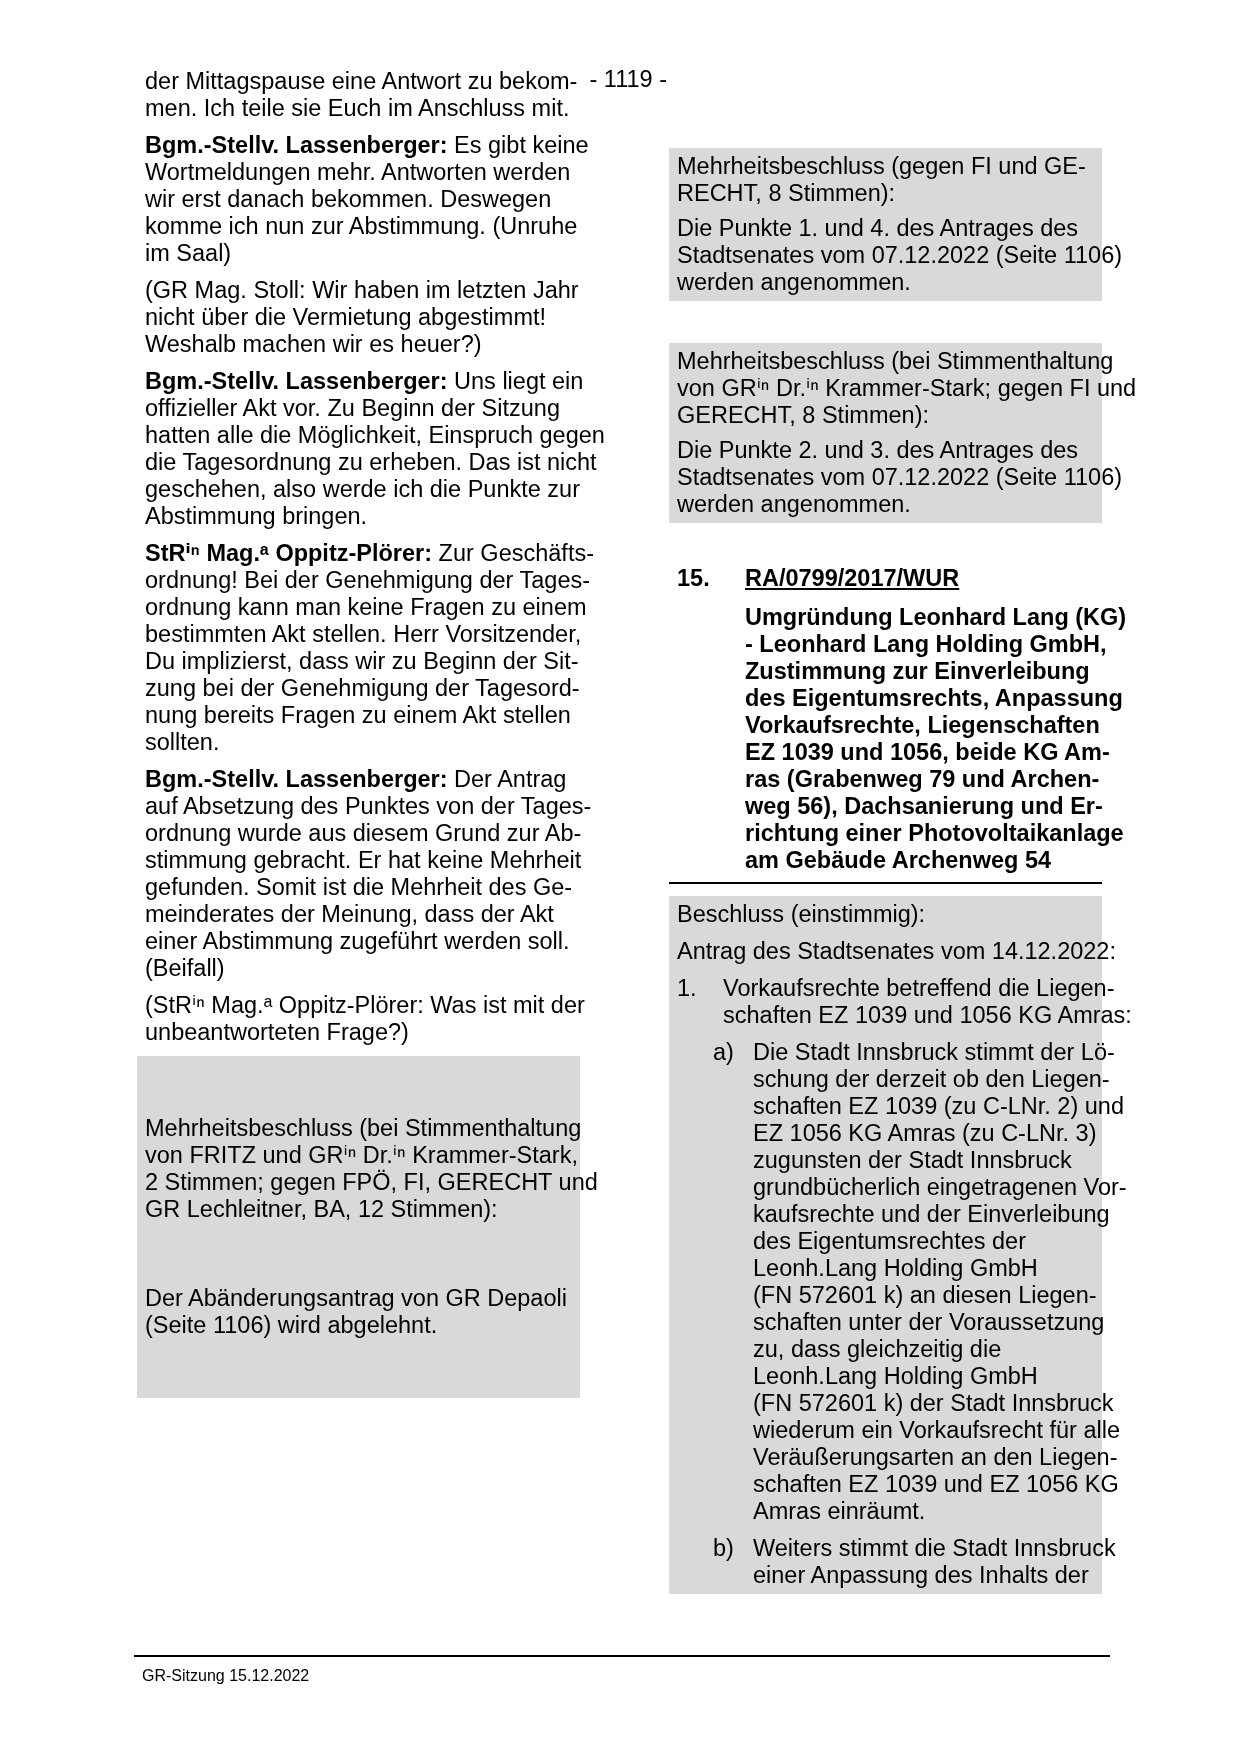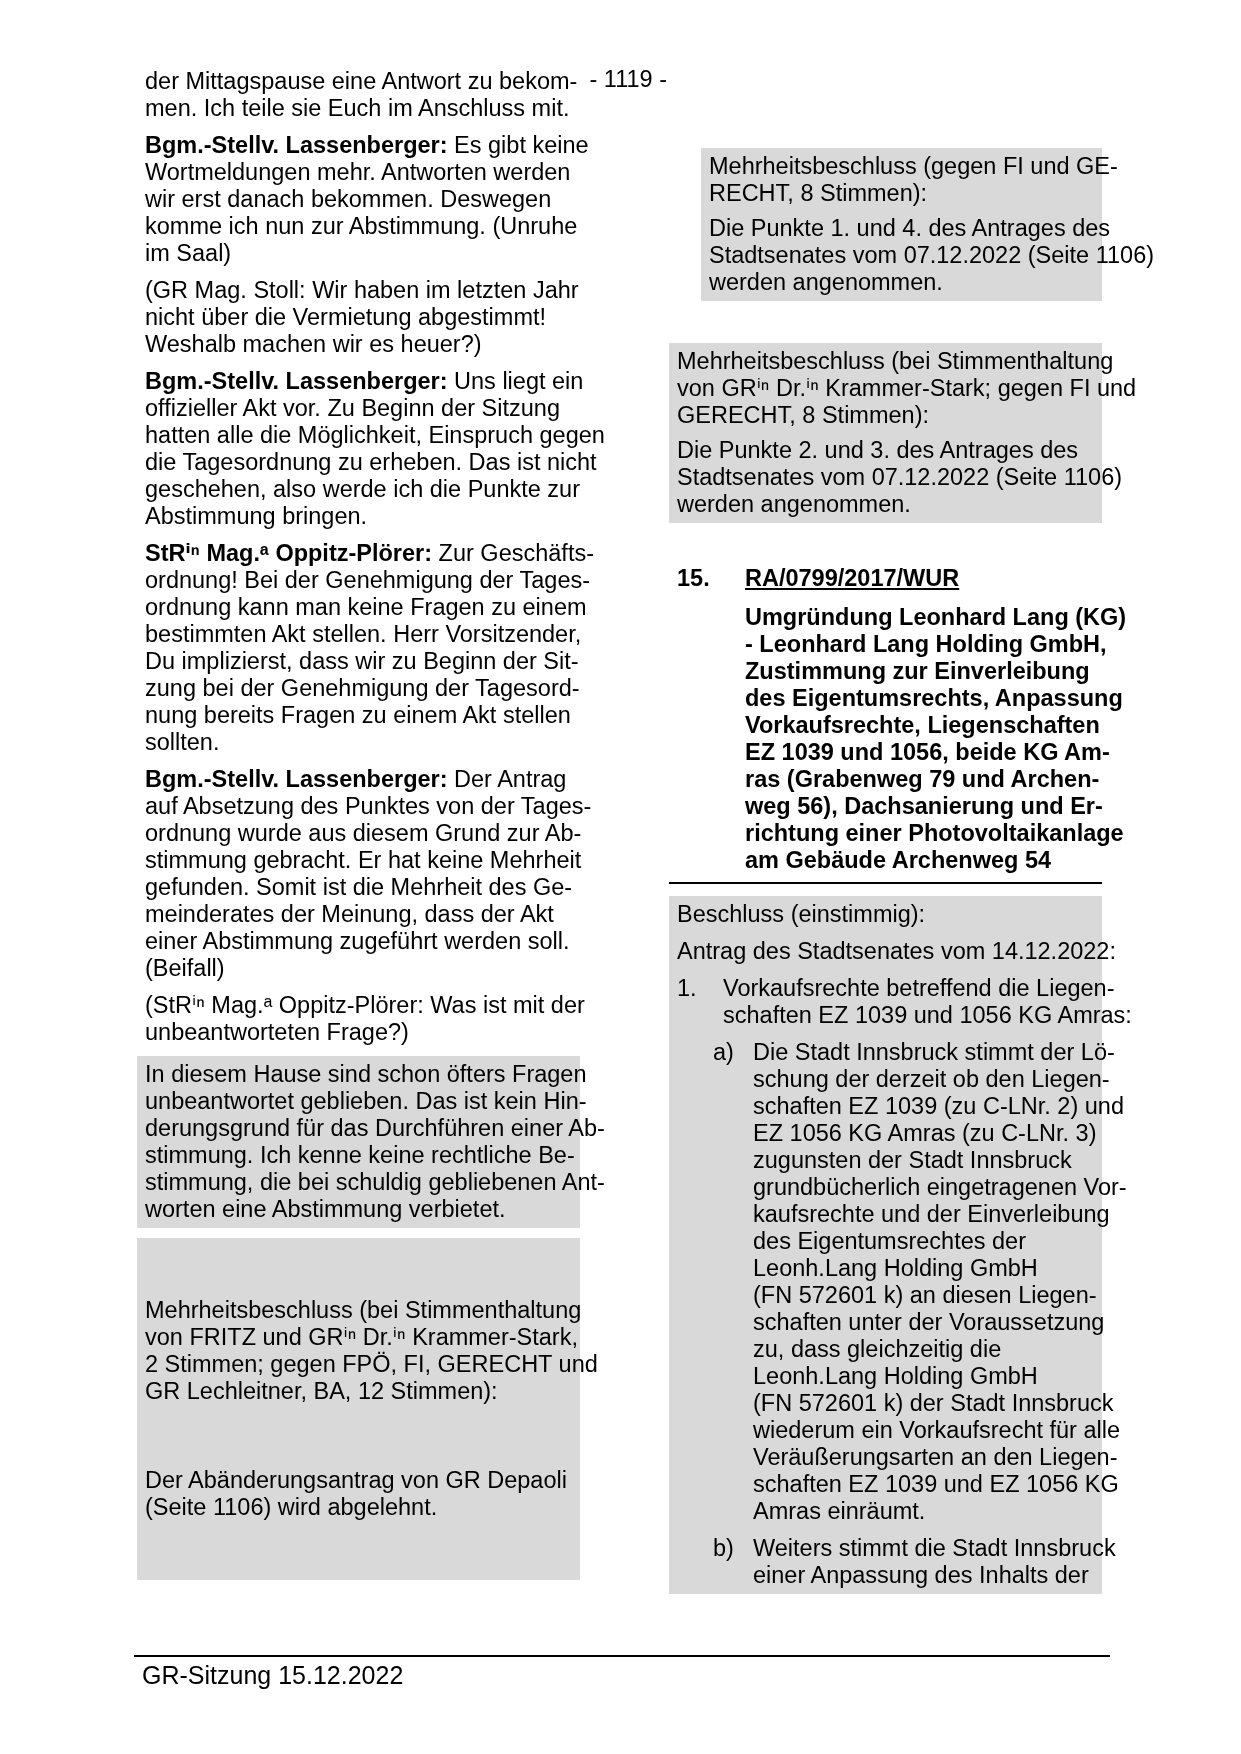--- a/index.html
+++ b/index.html
@@ -16,41 +16,41 @@
   .col-left  { left:137px; width:443px; }
   .col-right { left:669px; width:433px; }
 
   .para { margin:0 0 10px 0; padding-left:8px; white-space:pre; }
   .first { margin-top:68px; }
 
   .box { background:#d9d9d9; padding:5px 8px 5px 8px; }
   .boxp { margin:0 0 8px 0; white-space:pre; }
   .boxp.last { margin-bottom:0; }
 
-  .rbox1 { margin-top:148px; margin-bottom:42px;margin-left:32px; }
+  .rbox1 { margin-top:148px; margin-bottom:42px; }
   .rbox2 { margin-bottom:42px; }
 
   .agenda-head { padding-left:8px; margin-bottom:12px; white-space:pre;text-decoration:underline; }
   .agenda-num { display:inline-block; width:68px; }
   .agenda-title { margin-left:76px; white-space:pre; }
 
   .rule { border-top:2px solid #000; margin-top:8px; width:433px; }
 
   .dbox { margin-top:12px; }
   .dbox .boxp { margin-bottom:10px; }
   .li { display:flex; margin:0 0 10px 0; }
   .li.last { margin-bottom:0; }
   .num { flex:0 0 auto; }
   .n1 { width:46px; }
   .l2 { margin-left:36px; }
   .n2 { width:40px; }
   .litext { white-space:pre; }
 
   .footer-rule { position:absolute; left:134px; top:1655px; width:976px; border-top:2px solid #000; }
-  .footer-text { position:absolute; left:142px; top:1663px; font-size:25px; line-height:25px; }
+  .footer-text { position:absolute; left:142px; top:1663px; font-size:16px; line-height:25px; }
 </style>
 </head>
 <body>
 
 <div class="sheet">
 
   <div class="pageno">- 1119 -</div>
 
   <div class="col col-left">
     <p class="para first">der Mittagspause eine Antwort zu bekom-
@@ -80,26 +80,20 @@
     <p class="para"><span class="b">Bgm.-Stellv. Lassenberger:</span><span> Der Antrag
 auf Absetzung des Punktes von der Tages-
 ordnung wurde aus diesem Grund zur Ab-
 stimmung gebracht. Er hat keine Mehrheit
 gefunden. Somit ist die Mehrheit des Ge-
 meinderates der Meinung, dass der Akt
 einer Abstimmung zugeführt werden soll.
 (Beifall)</span></p>
     <p class="para">(StRⁱⁿ Mag.ᵃ Oppitz-Plörer: Was ist mit der
 unbeantworteten Frage?)</p>
-    <div class="para box">In diesem Hause sind schon öfters Fragen
-unbeantwortet geblieben. Das ist kein Hin-
-derungsgrund für das Durchführen einer Ab-
-stimmung. Ich kenne keine rechtliche Be-
-stimmung, die bei schuldig gebliebenen Ant-
-worten eine Abstimmung verbietet.</div>
     <div class="para box">
       <div class="boxp">Mehrheitsbeschluss (bei Stimmenthaltung
 von FRITZ und GRⁱⁿ Dr.ⁱⁿ Krammer-Stark,
 2 Stimmen; gegen FPÖ, FI, GERECHT und
 GR Lechleitner, BA, 12 Stimmen):</div>
       <div class="boxp last">Der Abänderungsantrag von GR Depaoli
 (Seite 1106) wird abgelehnt.</div>
     </div>
   </div>
 

